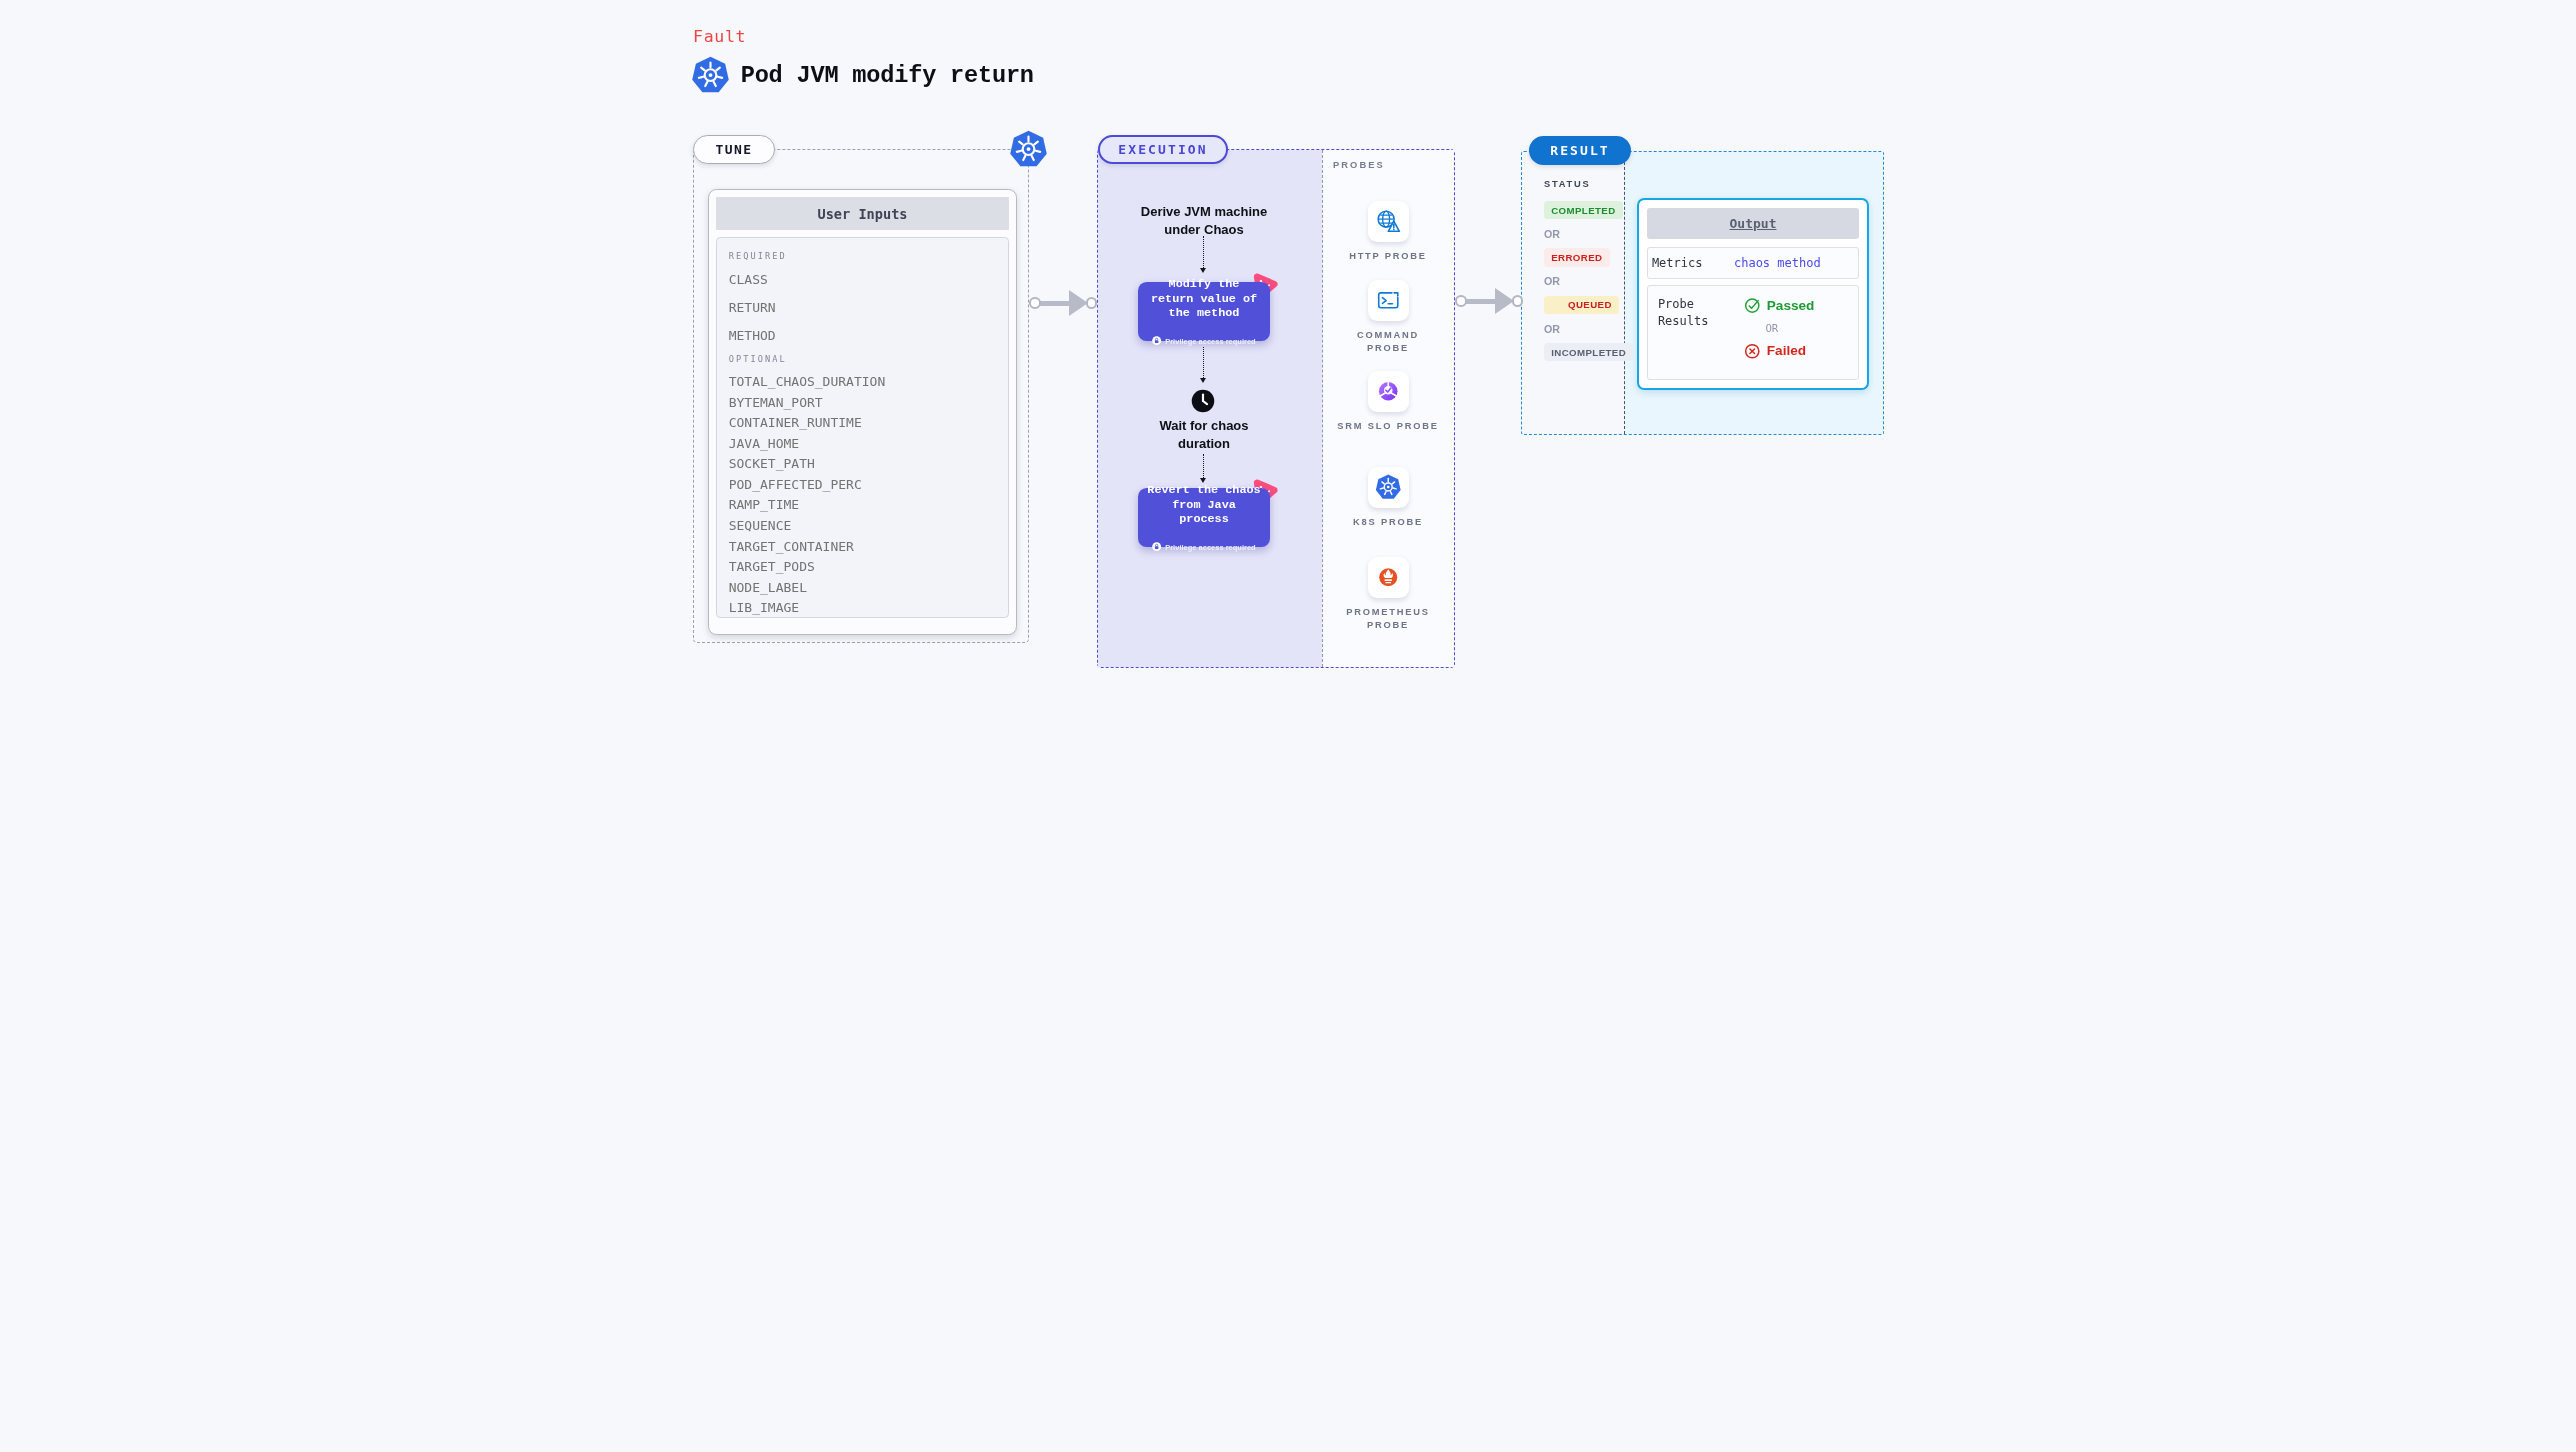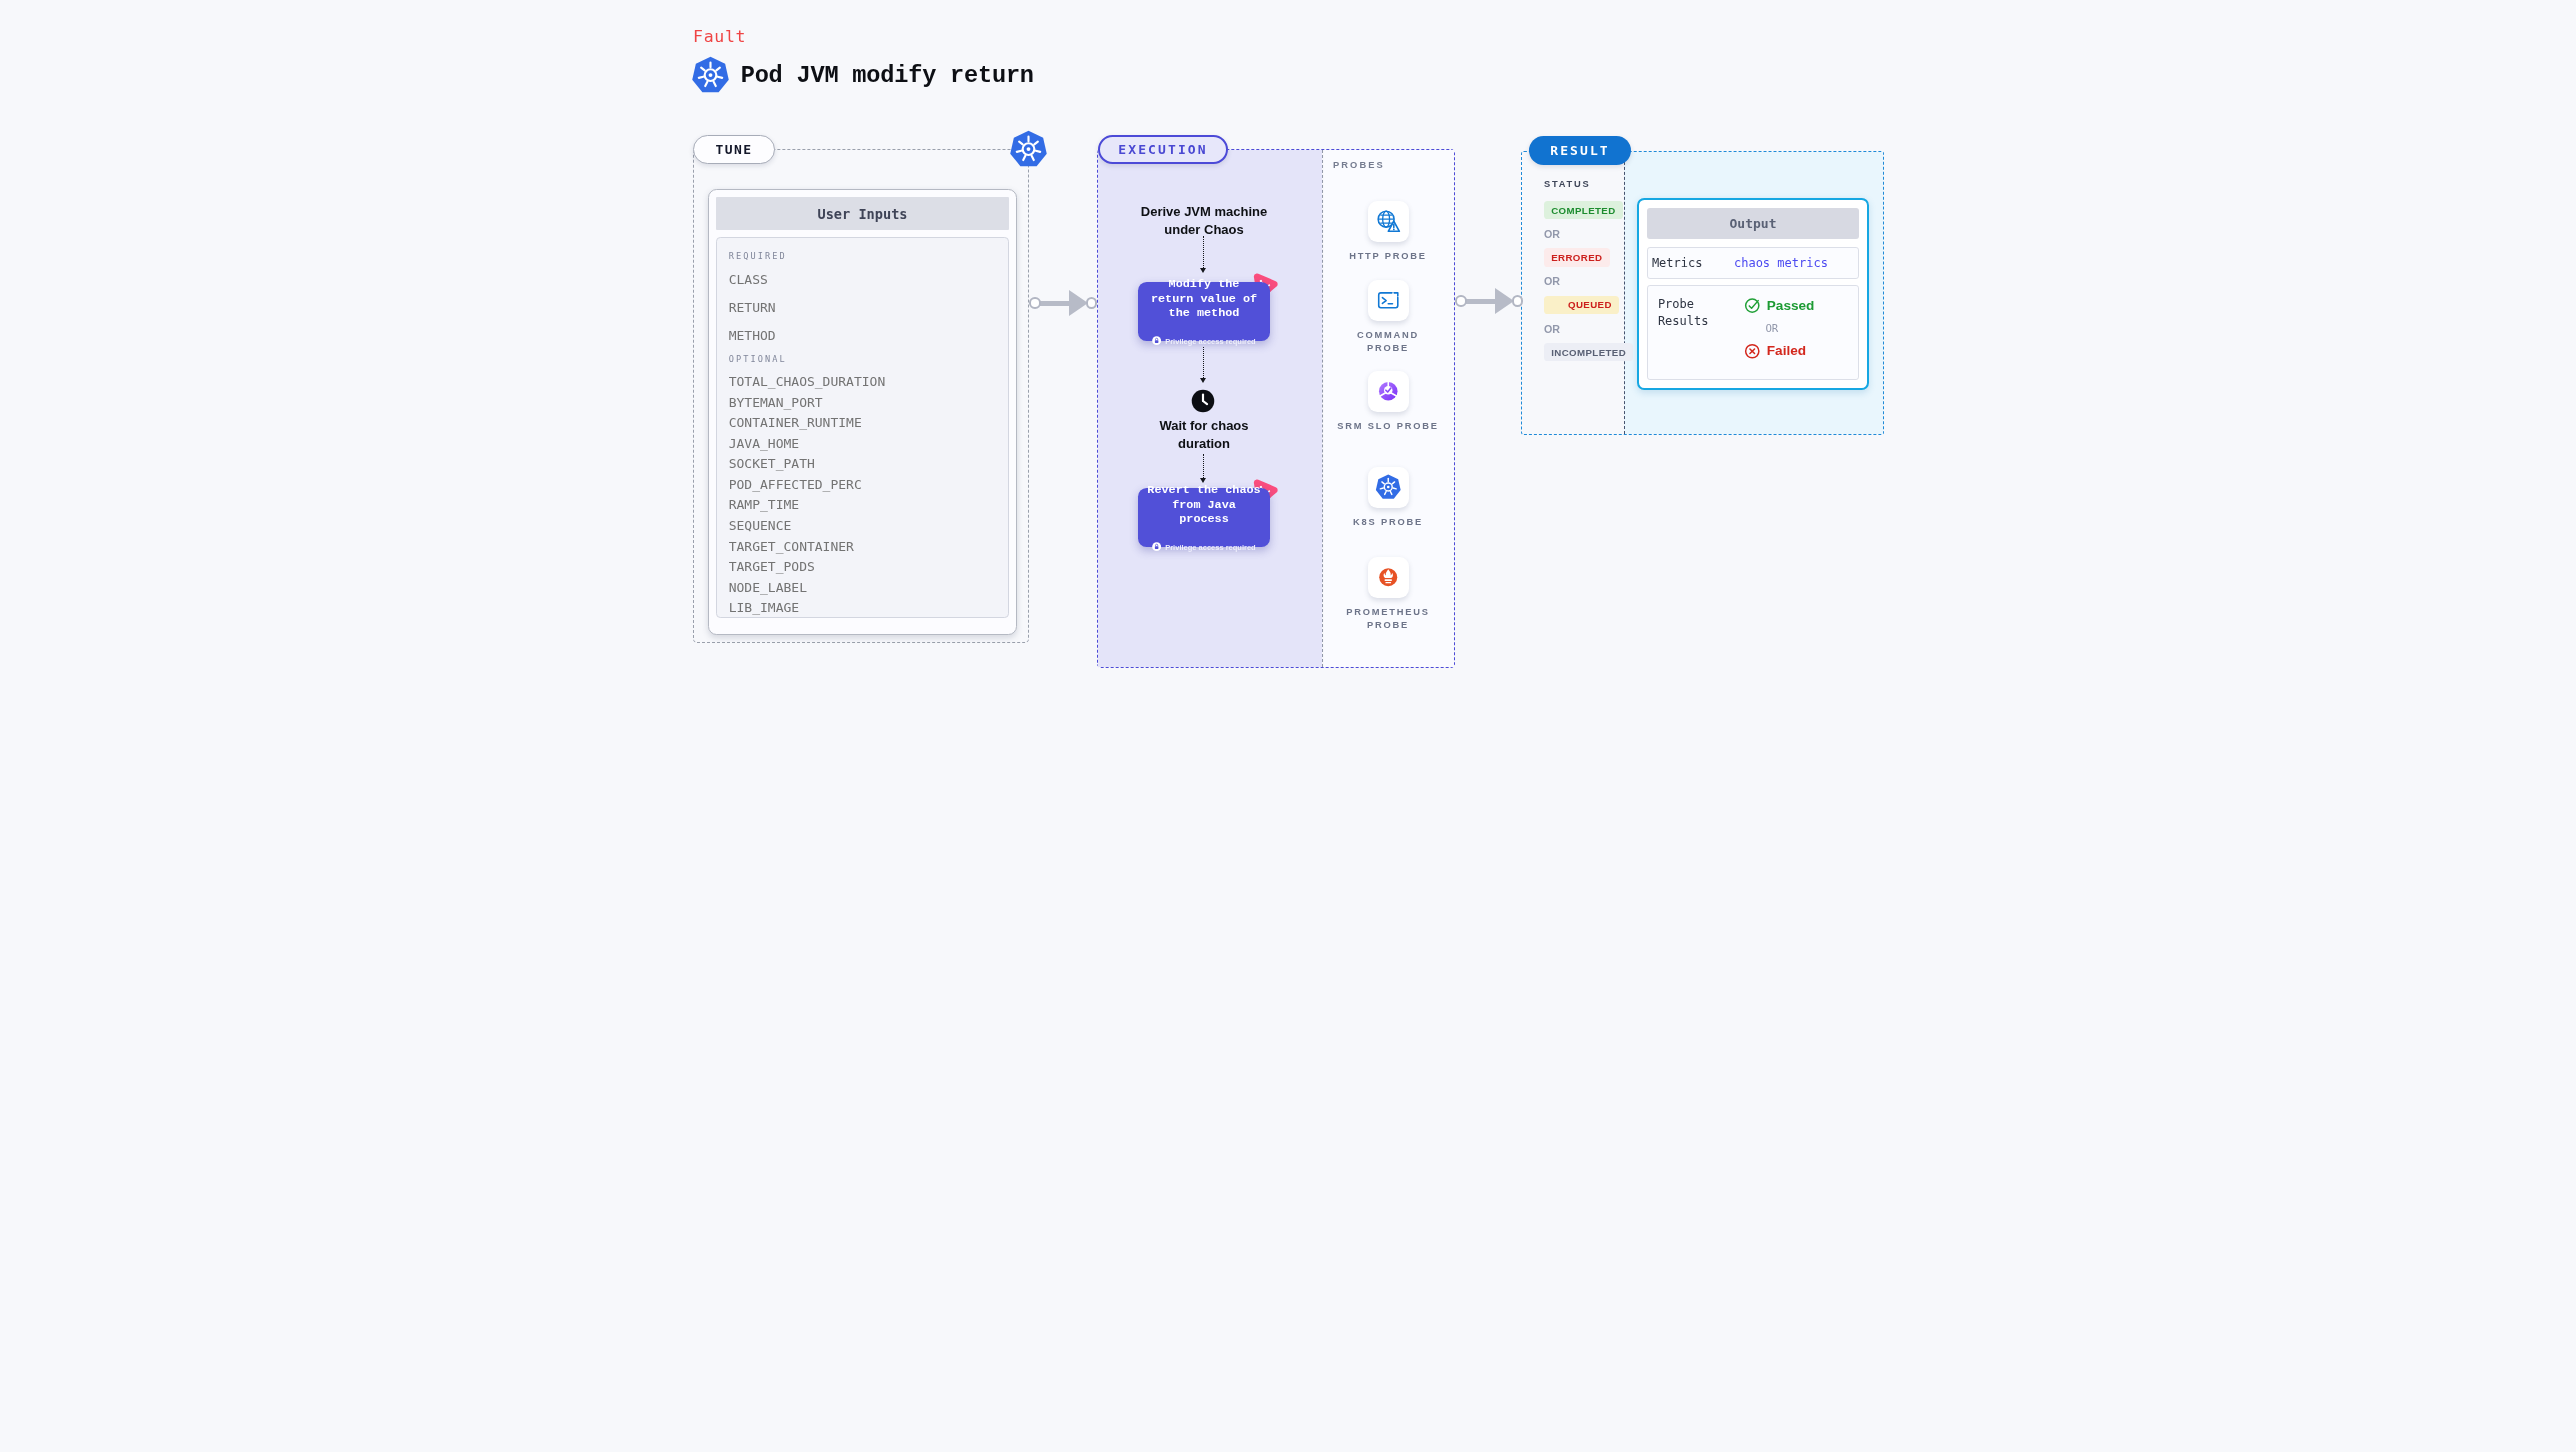--- a/index.html
+++ b/index.html
@@ -84,21 +84,21 @@
   .badge.completed{background:#ddf1dd;color:#1d8c2f;}
   .badge.errored{background:#fcebeb;color:#cc201d;}
   .badge.queued{background:#faf0c8;color:#cc201d;padding-left:24px;}
   .badge.incompleted{background:#eceef5;color:#596074;}
   .or-status{font-size:10.7px;font-weight:700;color:#9298ab;margin:8.6px 0;}
 
   
   .output-card{position:absolute;left:993px;top:198px;width:232px;height:192px;background:#fff;border:2.1px solid #16a7e2;
                border-radius:7.2px;box-shadow:0 2.9px 7.2px rgba(30,120,180,.18);padding:7.9px;z-index:4;display:flex;flex-direction:column;}
   .out-header{height:31.5px;flex:none;background:#d7d9e2;border-radius:2.9px;display:flex;align-items:center;justify-content:center;
-              font-family:"DejaVu Sans Mono",monospace;font-size:13px;font-weight:700;color:#5a6175;margin-bottom:7.2px;}
+              font-family:"DejaVu Sans Mono",monospace;font-size:13px;font-weight:700;color:#5a6175;margin-bottom:7.2px;text-decoration:underline;}
   .out-row{border:0.7px solid #dcdfe8;background:#fbfcff;border-radius:2.9px;}
   .metrics-row{height:32px;flex:none;display:flex;align-items:center;padding:0 4px;margin-bottom:6.4px;}
   .metrics-label{font-family:"DejaVu Sans Mono",monospace;font-size:12px;color:#2e3442;}
   .metrics-value{font-family:"DejaVu Sans Mono",monospace;font-size:12px;color:#4b49f1;margin-left:31.5px;}
   .probe-res-row{flex:1;display:flex;padding:10px;}
   .pr-label{font-family:"DejaVu Sans Mono",monospace;font-size:12px;line-height:1.45;color:#2e3442;width:76px;flex:none;}
   .pr-right{margin-left:10px;padding-top:1.4px;}
   .res-line{display:flex;align-items:center;gap:6.4px;}
   .res-line svg{width:16.5px;height:16.5px;}
   .passed-text{font-size:13.6px;font-weight:800;color:#1d9b34;}
@@ -351,21 +351,21 @@
     <div class="or-status">OR</div>
     <div class="badge queued">QUEUED</div>
     <div class="or-status">OR</div>
     <div class="badge incompleted">INCOMPLETED</div>
   </div>
 
   <div class="output-card">
     <div class="out-header">Output</div>
     <div class="out-row metrics-row">
       <span class="metrics-label">Metrics</span>
-      <span class="metrics-value">chaos metrics</span>
+      <span class="metrics-value">chaos method</span>
     </div>
     <div class="out-row probe-res-row">
       <div class="pr-label">Probe Results</div>
       <div class="pr-right">
         <div class="res-line">
           <svg viewBox="0 0 23 23" width="16.5" height="16.5">
               <use href="#sym-check"></use>
             </svg>
           <span class="passed-text">Passed</span>
         </div>

